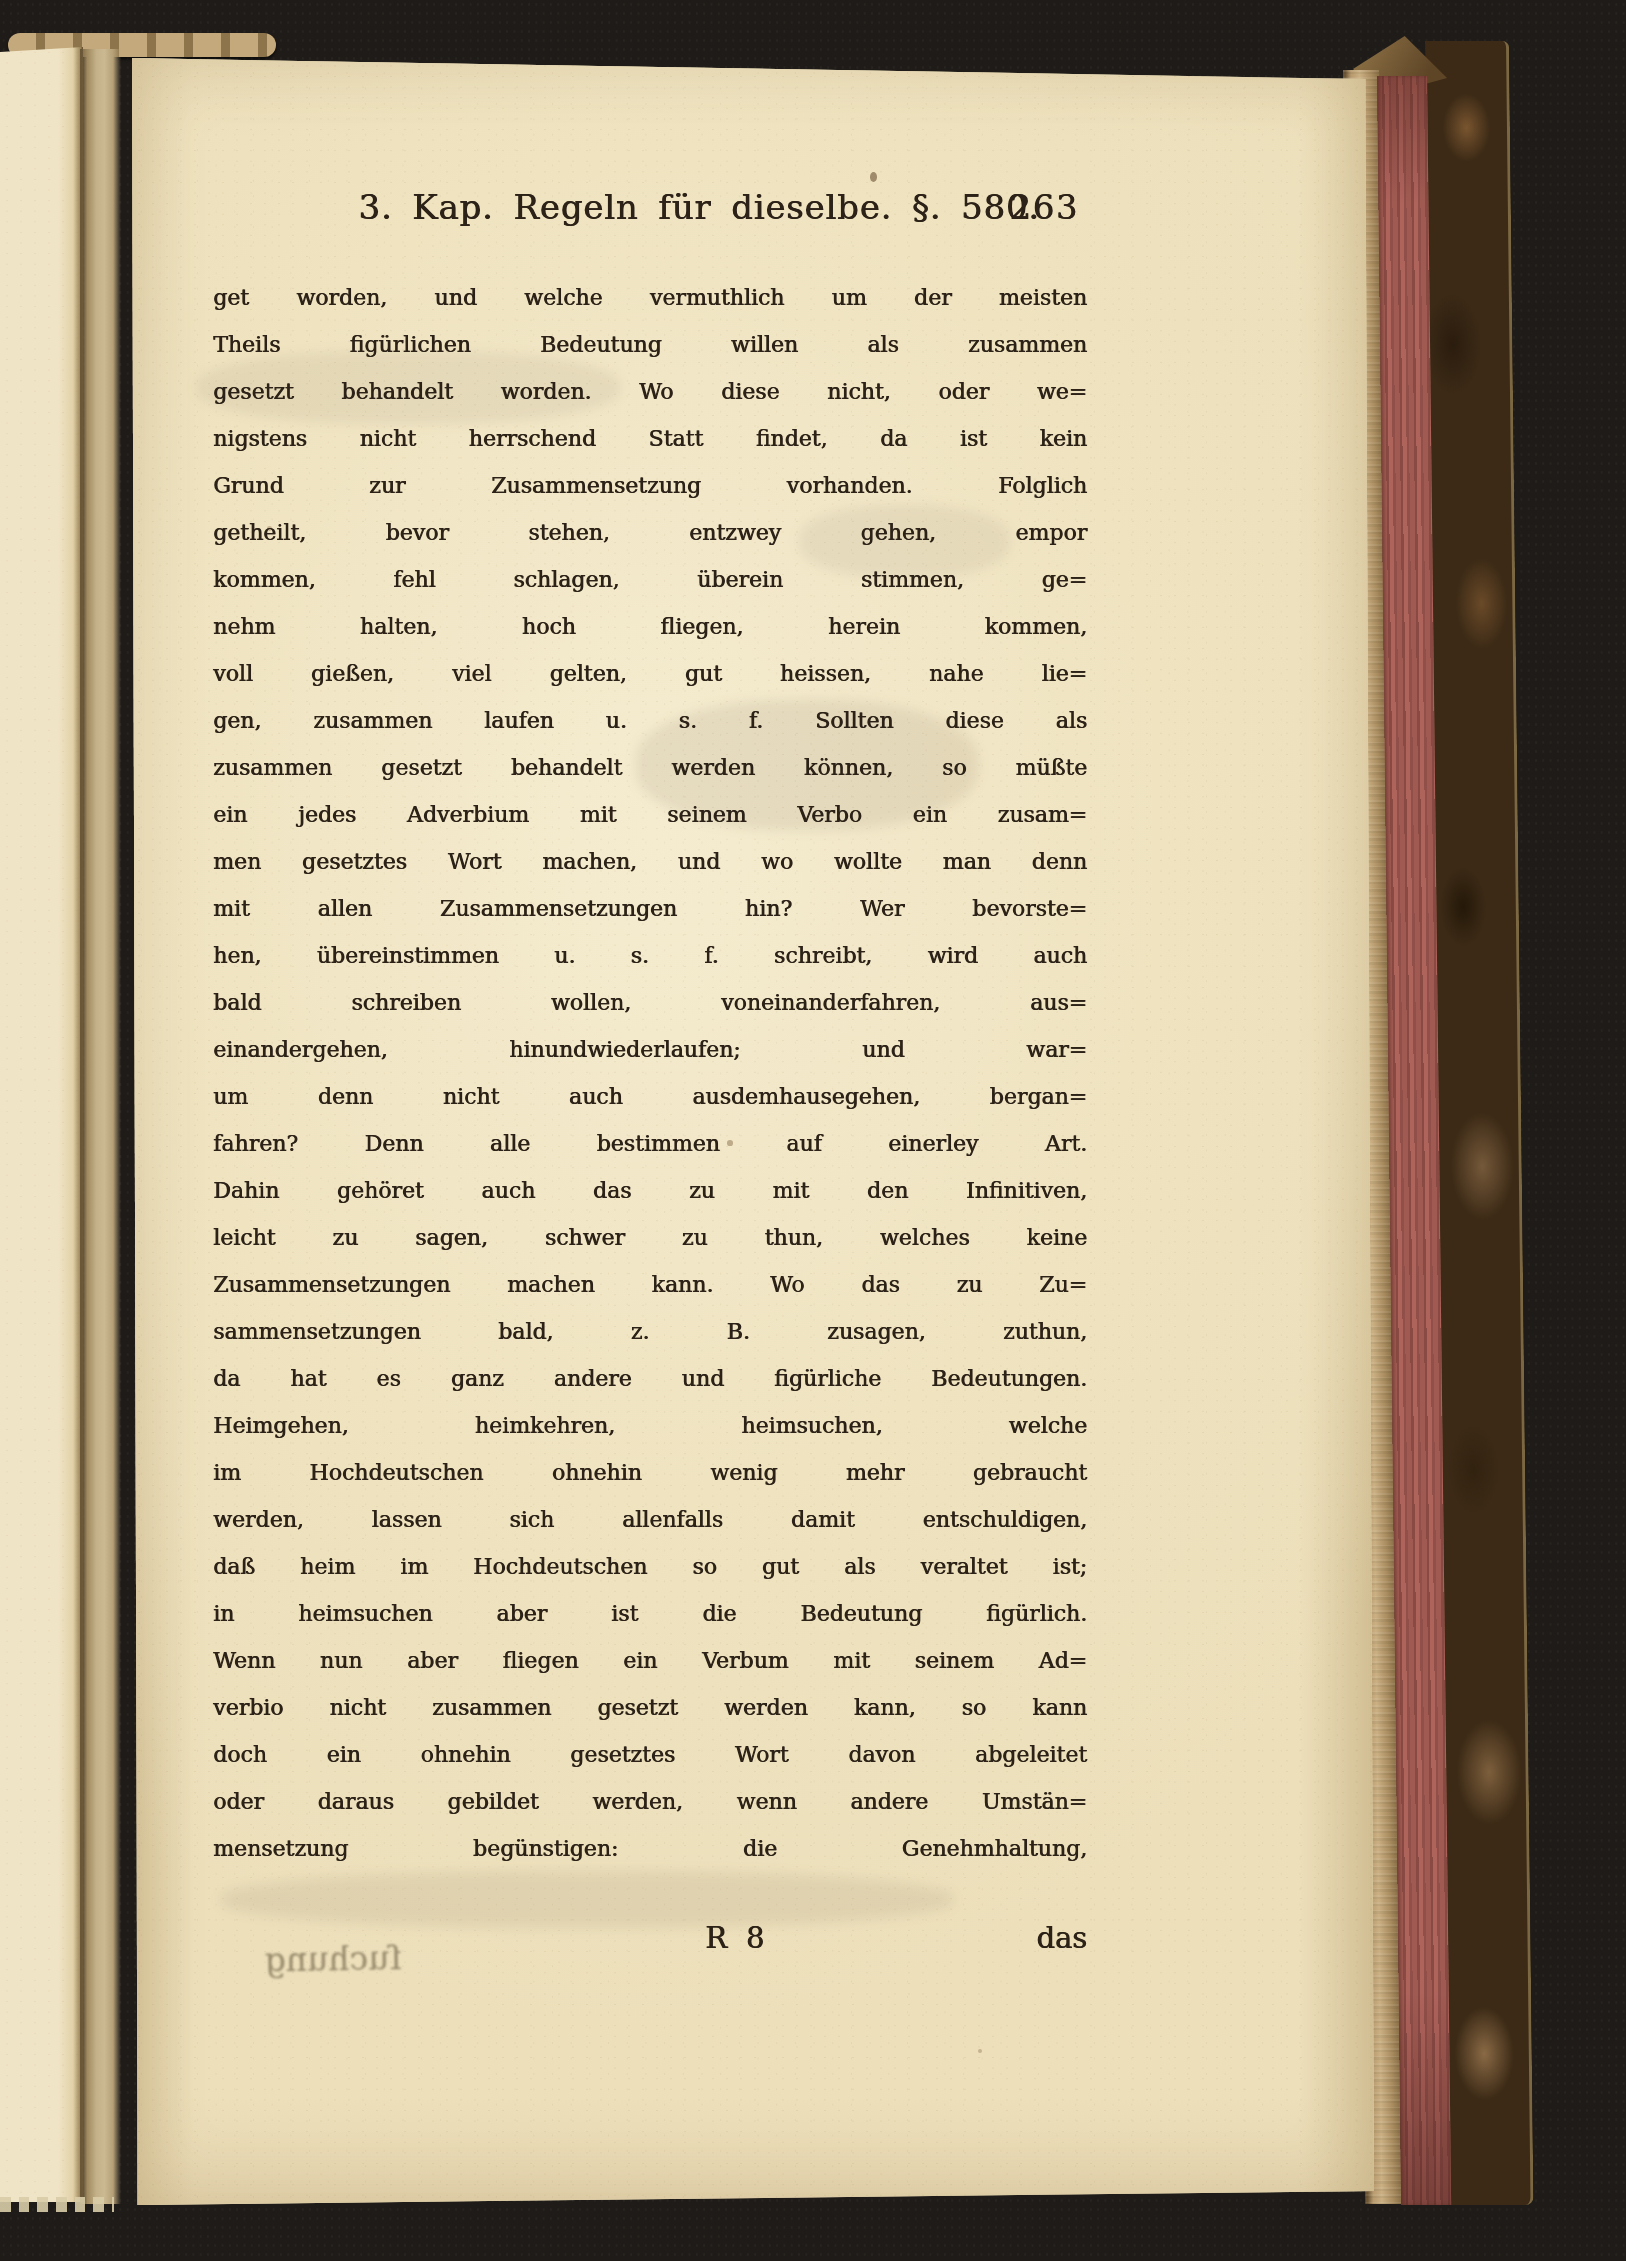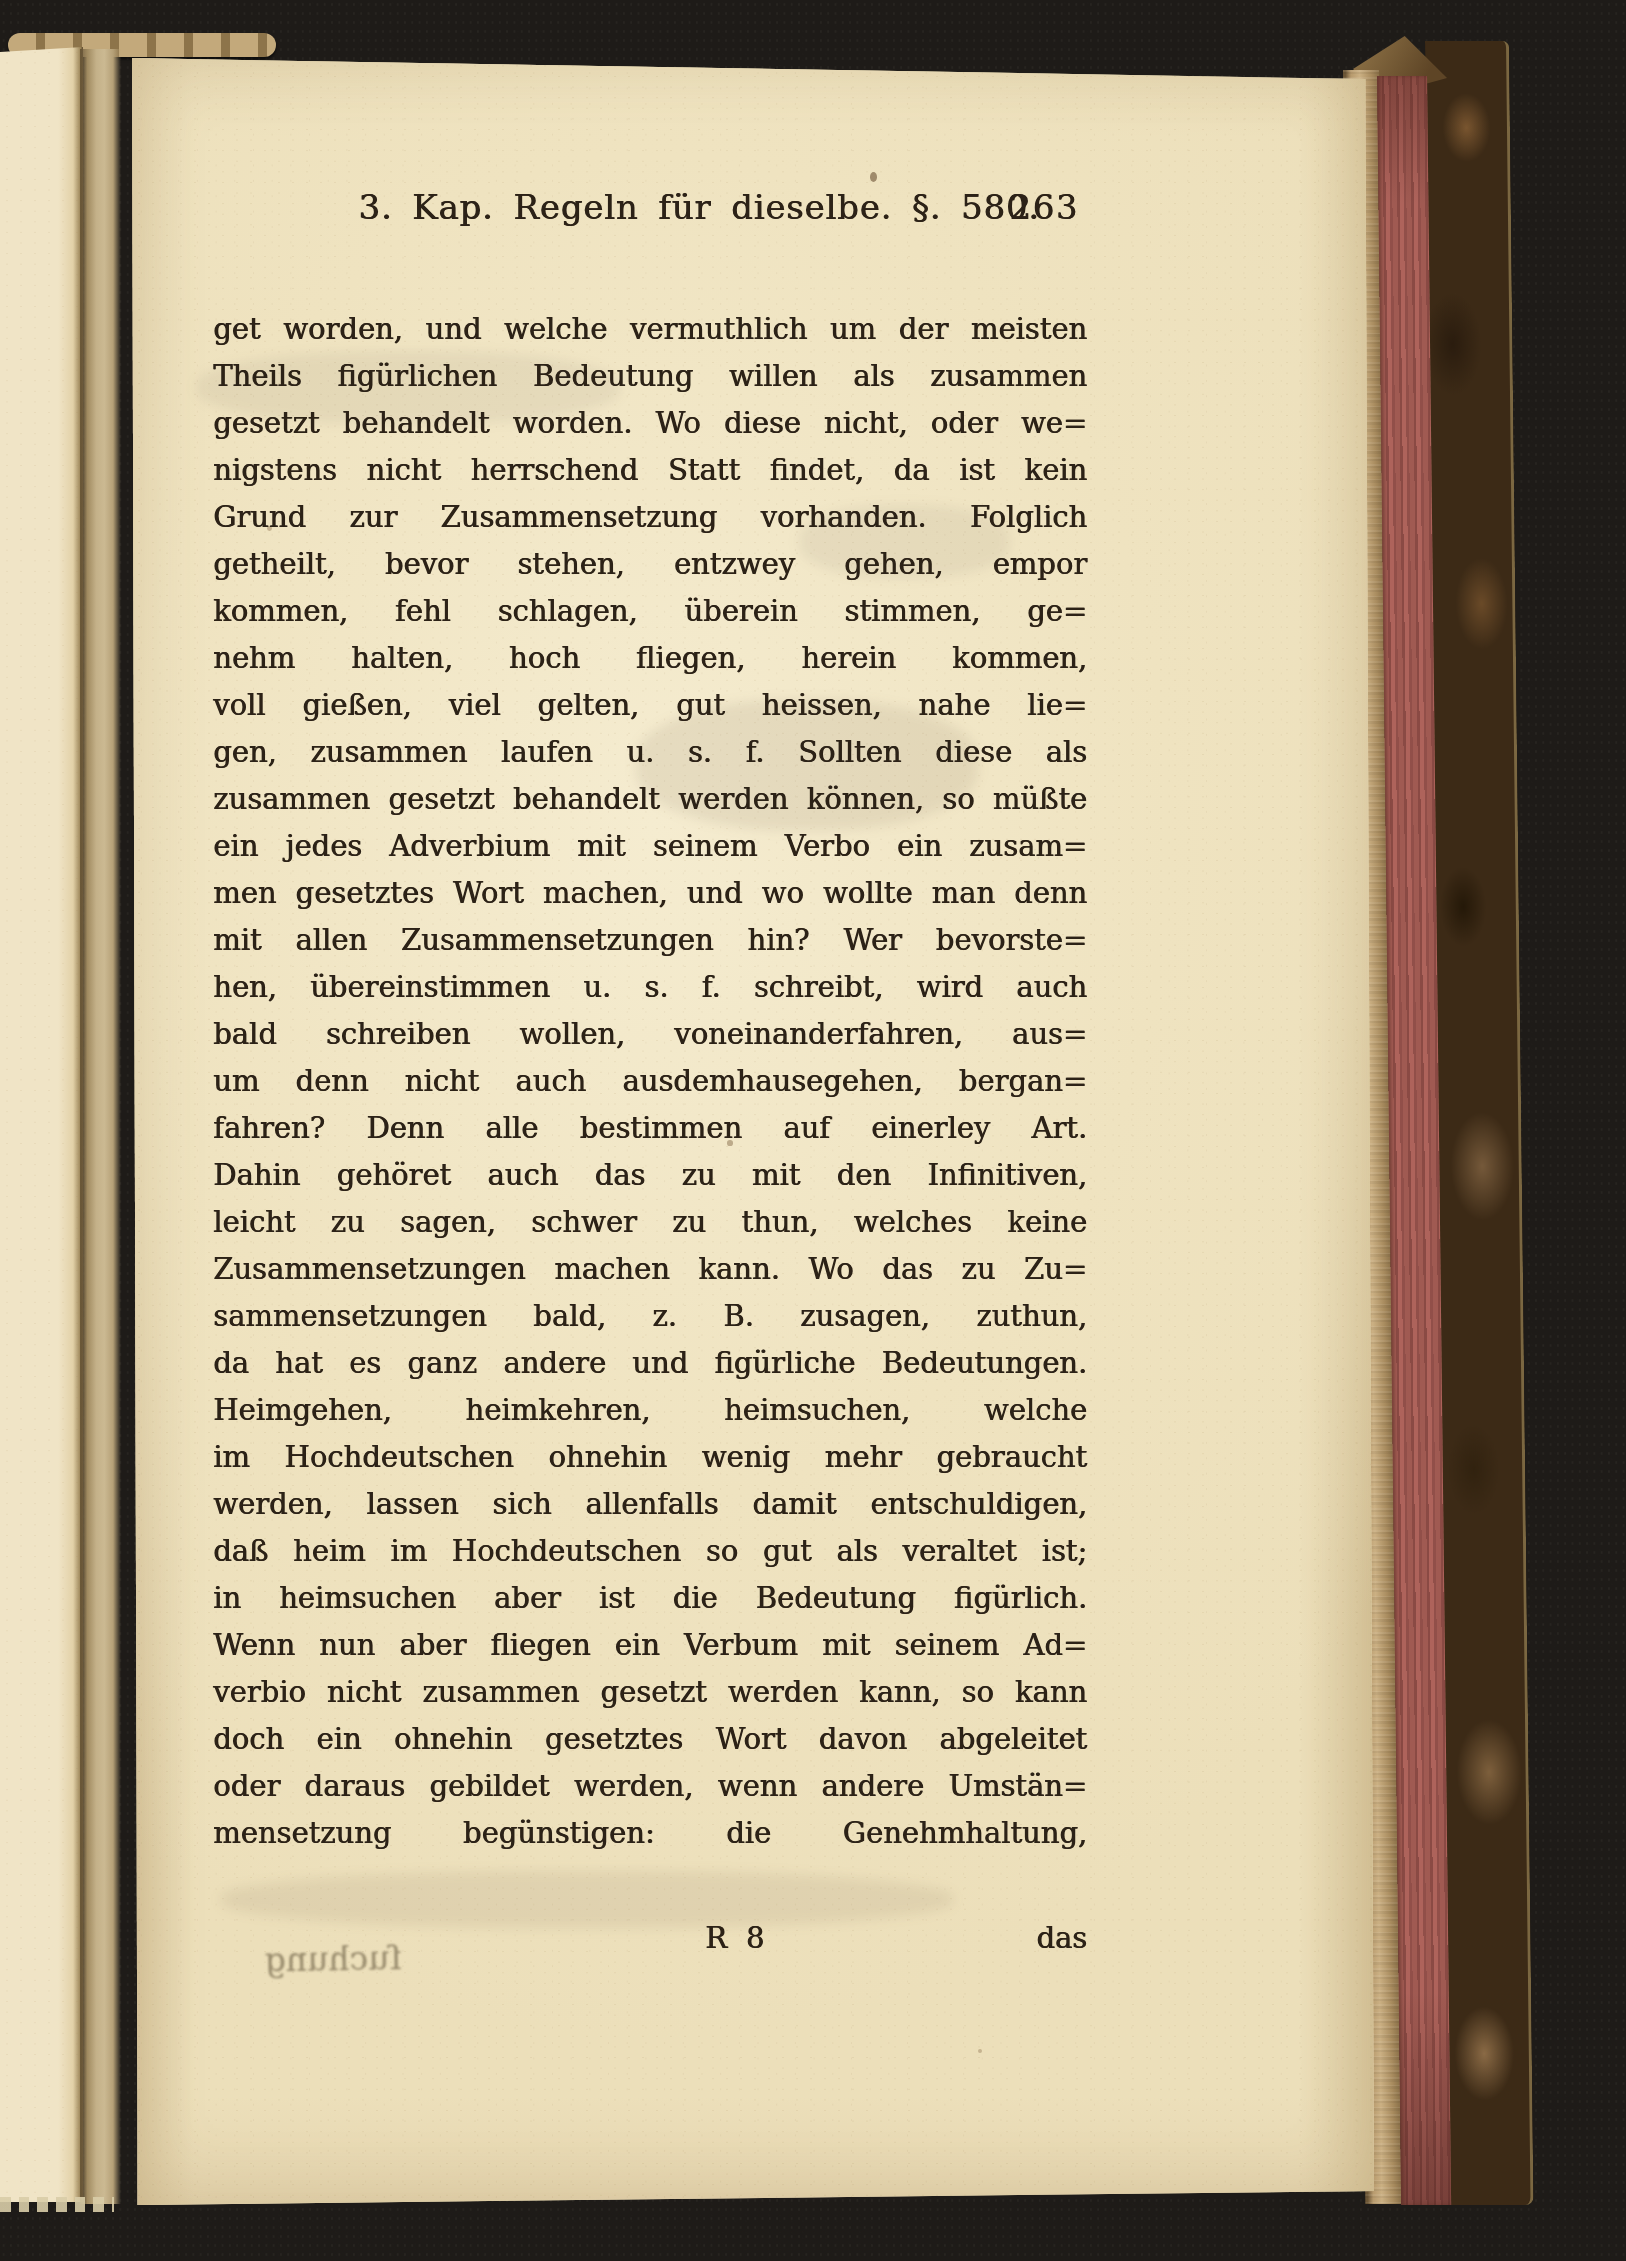--- a/index.html
+++ b/index.html
@@ -118,23 +118,22 @@
     letter-spacing: 0.8px; word-spacing: 8.1px;
     text-shadow: 0.7px 0 currentColor;
     white-space: nowrap;
   }
   .pagenum {
     position: absolute; right: 8.1px; top: 0;
     letter-spacing: 1.6px;
   }
   .body {
     position: absolute; left: 81px; top: 224px; width: 874px;
-    font-size: 29px; line-height: 47px;
-    text-shadow: 0.7px 0 currentColor;
-    margin-top: 32px;
+    font-size: 22px; line-height: 47px;
+    text-shadow: 0.7px 0 currentColor;
   }
   .tline {
     text-align: justify;
     text-align-last: justify;
     -moz-text-align-last: justify;
     height: 47px; overflow: visible;
   }
   .footer {
     position: absolute; left: 81px; top: 1865px; width: 874px; height: 47px;
     font-size: 29px; line-height: 47px;
@@ -204,20 +203,21 @@
         <div class="tline">kommen, fehl schlagen, überein stimmen, ge=</div>
         <div class="tline">nehm halten, hoch fliegen, herein kommen,</div>
         <div class="tline">voll gießen, viel gelten, gut heissen, nahe lie=</div>
         <div class="tline">gen, zusammen laufen u. s. f. Sollten diese als</div>
         <div class="tline">zusammen gesetzt behandelt werden können, so müßte</div>
         <div class="tline">ein jedes Adverbium mit seinem Verbo ein zusam=</div>
         <div class="tline">men gesetztes Wort machen, und wo wollte man denn</div>
         <div class="tline">mit allen Zusammensetzungen hin? Wer bevorste=</div>
         <div class="tline">hen, übereinstimmen u. s. f. schreibt, wird auch</div>
         <div class="tline">bald schreiben wollen, voneinanderfahren, aus=</div>
+        <div class="tline">einandergehen, hinundwiederlaufen; und war=</div>
         <div class="tline">um denn nicht auch ausdemhausegehen, bergan=</div>
         <div class="tline">fahren? Denn alle bestimmen auf einerley Art.</div>
         <div class="tline">Dahin gehöret auch das zu mit den Infinitiven,</div>
         <div class="tline">leicht zu sagen, schwer zu thun, welches keine</div>
         <div class="tline">Zusammensetzungen machen kann. Wo das zu Zu=</div>
         <div class="tline">sammensetzungen bald, z. B. zusagen, zuthun,</div>
         <div class="tline">da hat es ganz andere und figürliche Bedeutungen.</div>
         <div class="tline">Heimgehen, heimkehren, heimsuchen, welche</div>
         <div class="tline">im Hochdeutschen ohnehin wenig mehr gebraucht</div>
         <div class="tline">werden, lassen sich allenfalls damit entschuldigen,</div>

